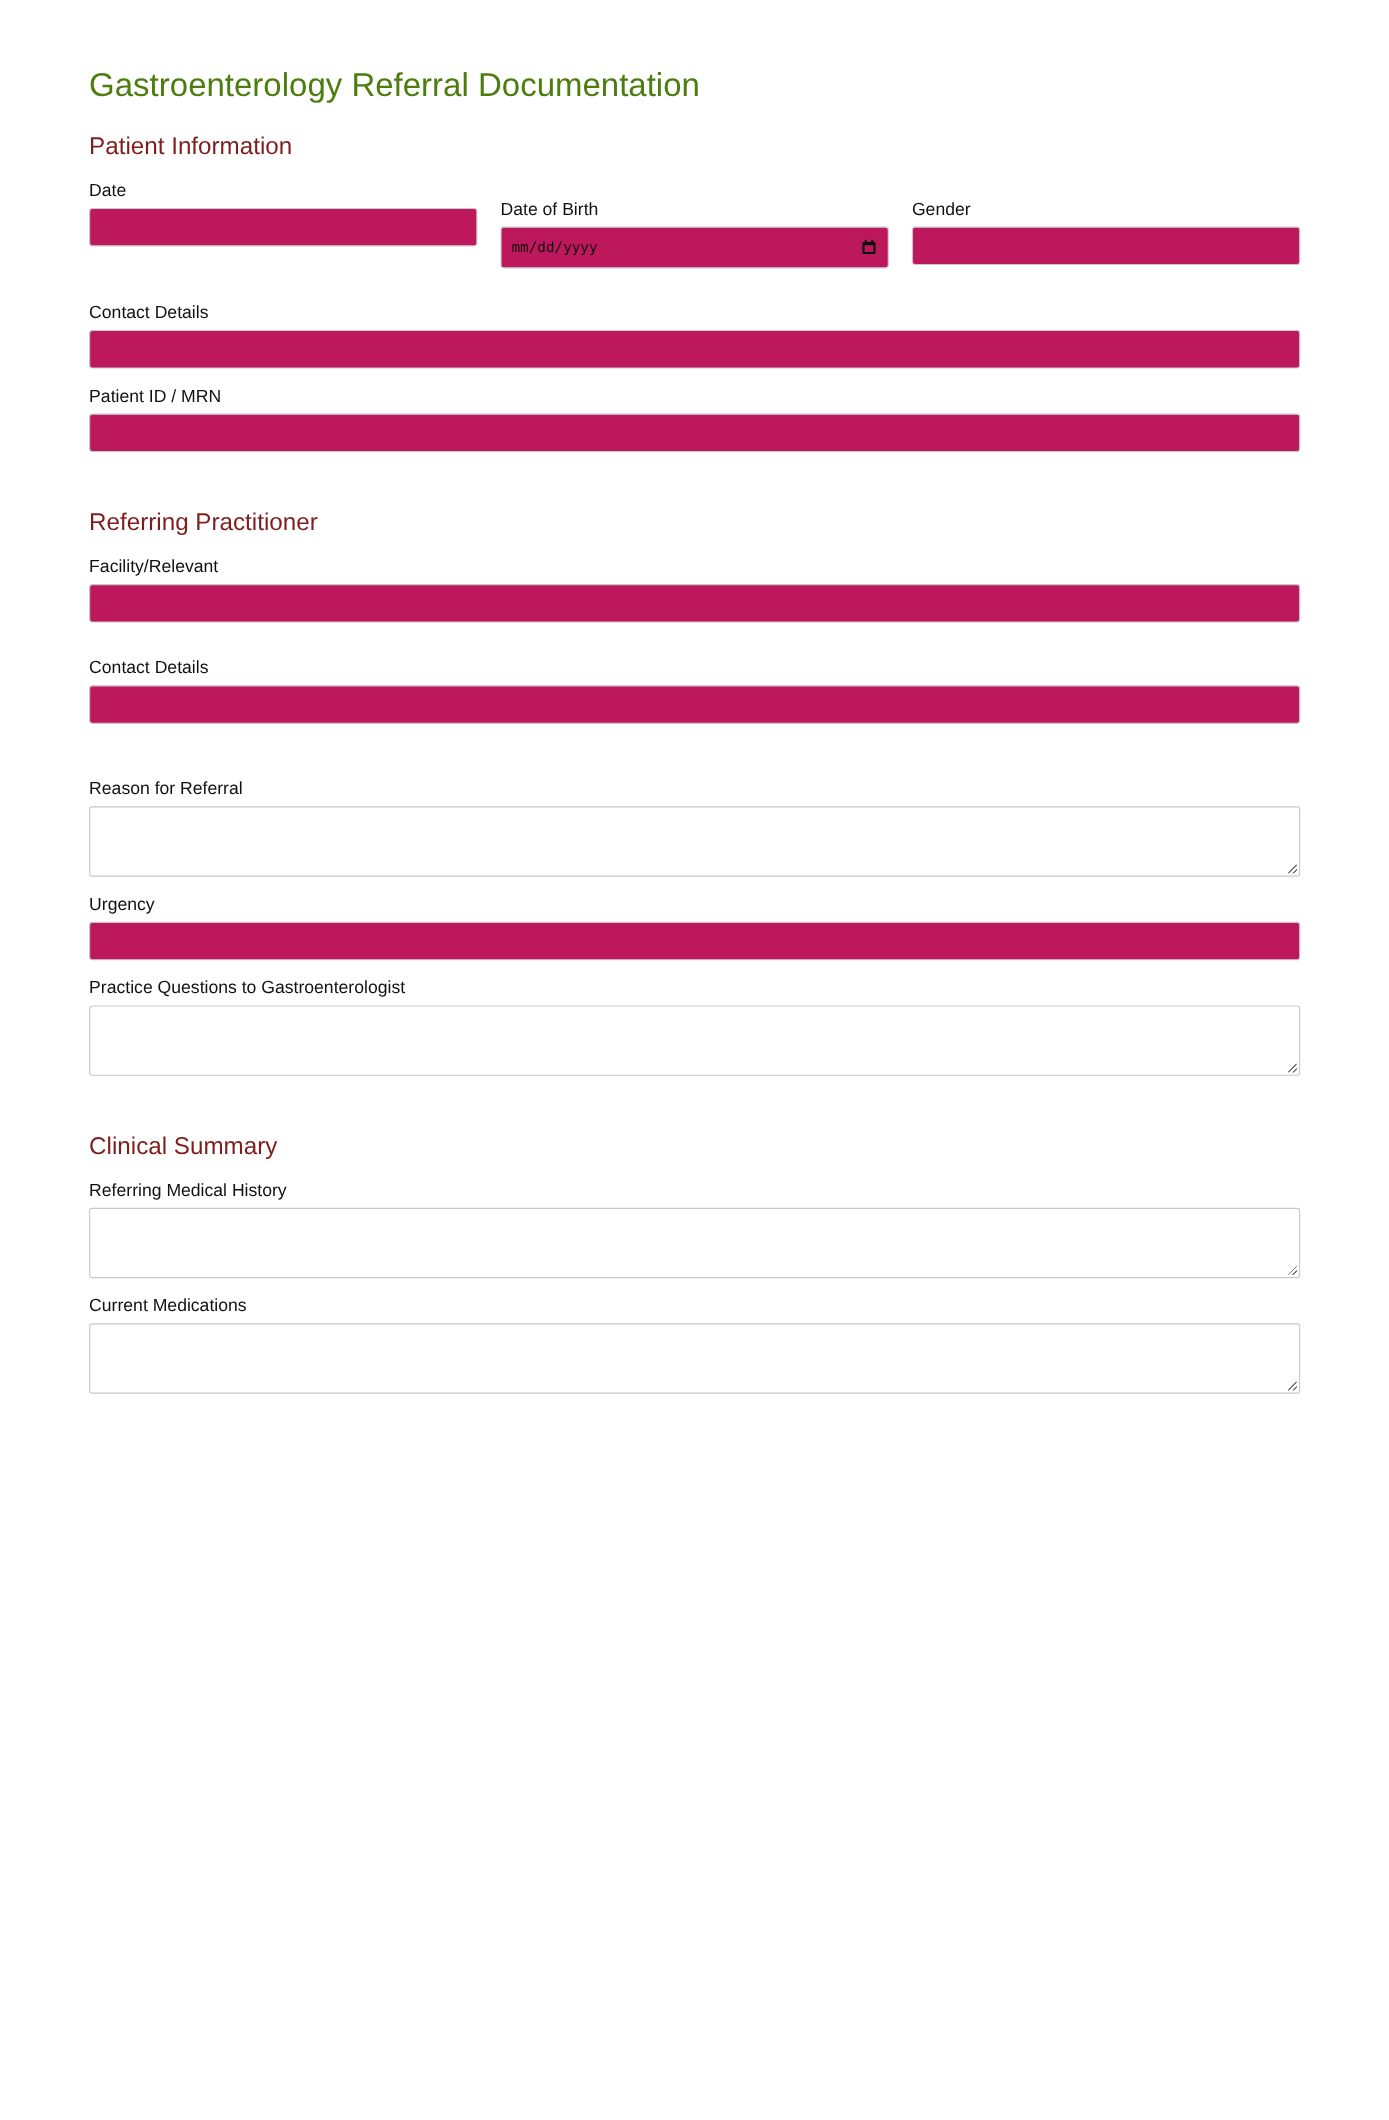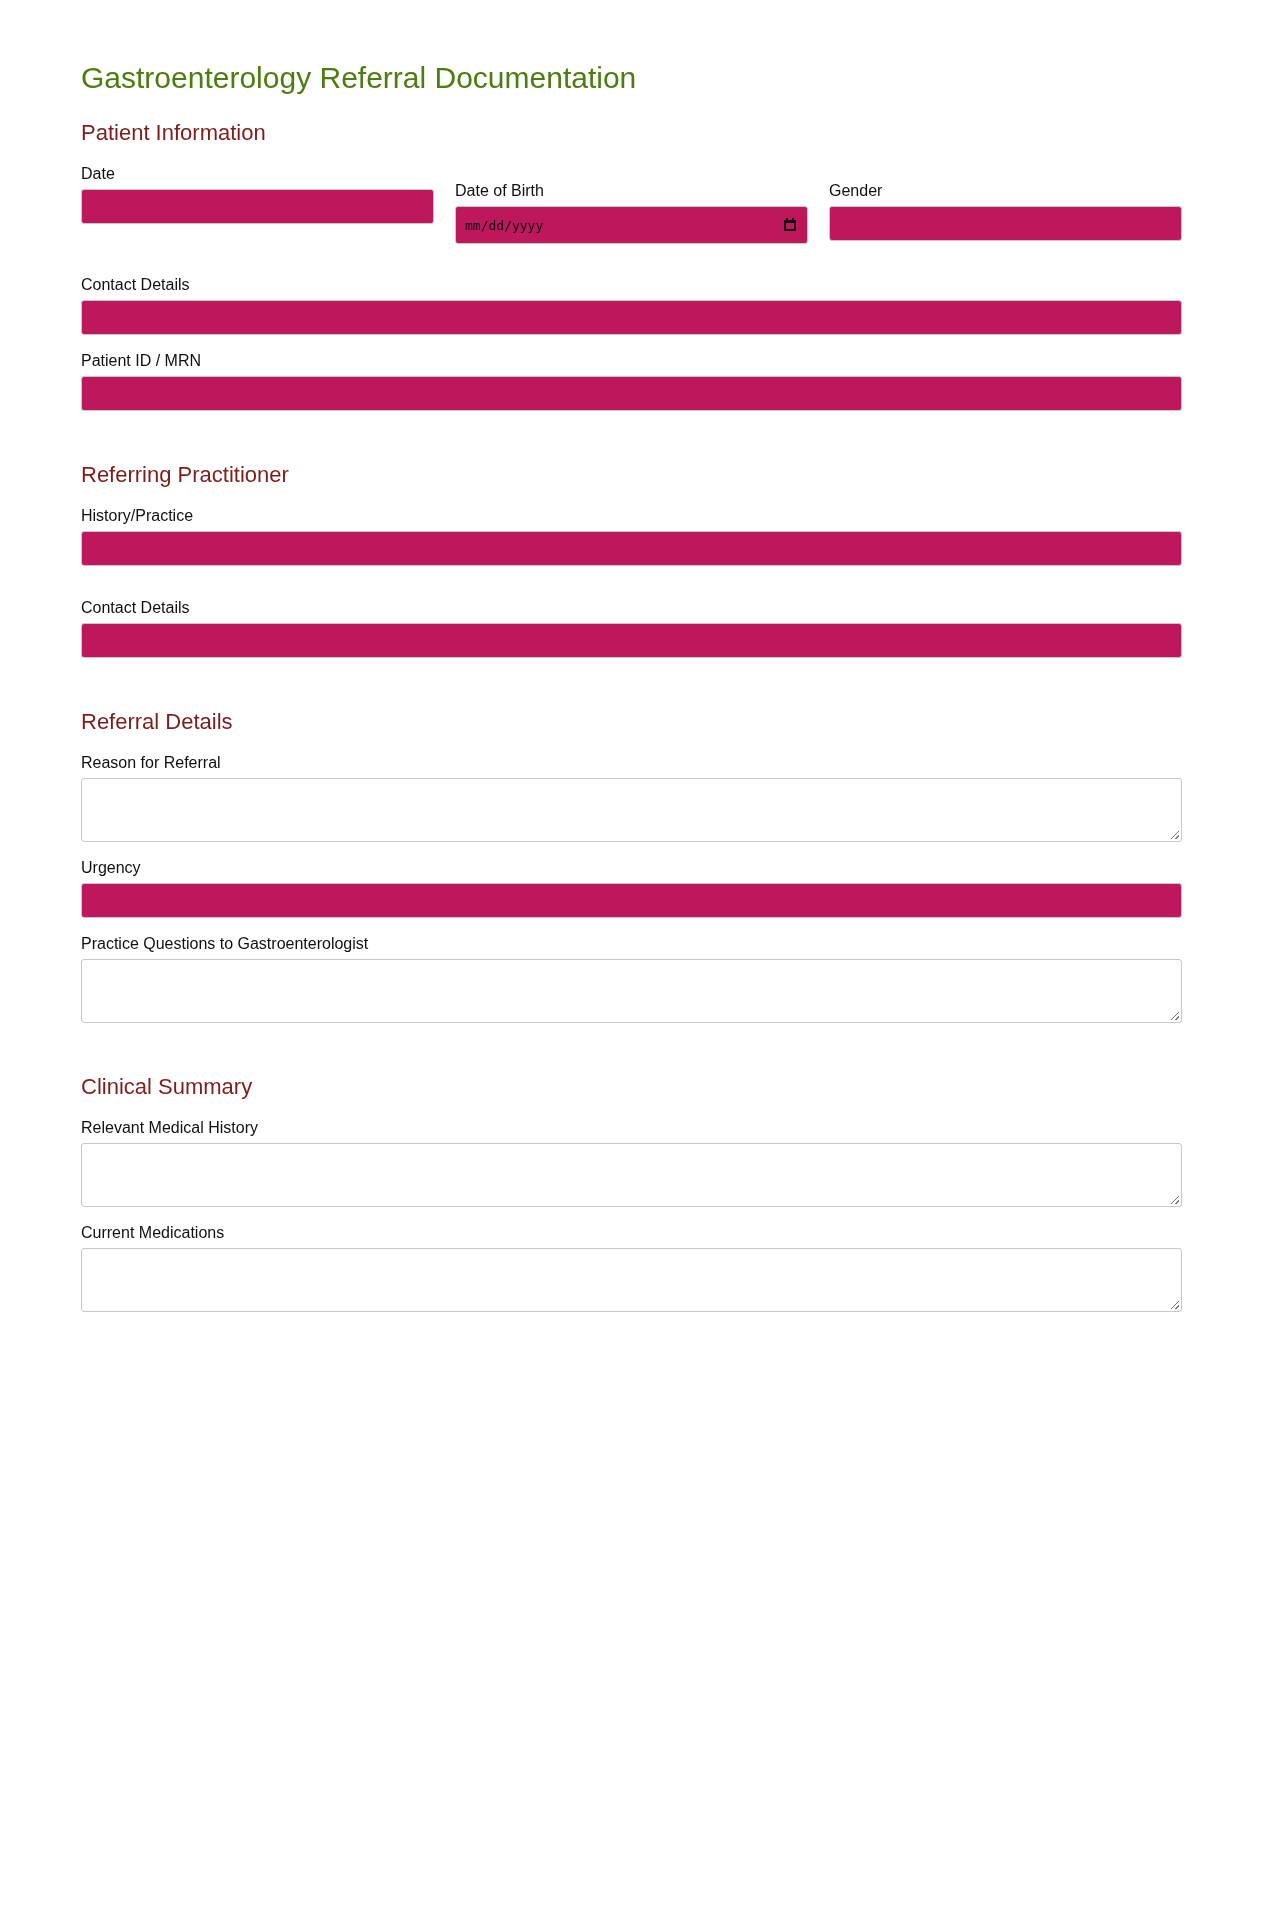--- a/index.html
+++ b/index.html
@@ -92,33 +92,32 @@
         <div class="input"></div>
       </div>
     </div>
   </div>
 
   <div class="section">
     <h2>Referring Practitioner</h2>
     <div class="sec-body">
       <div class="row">
         <div class="field">
-          <label>History/Practice</label>
+          <label>Facility/Relevant</label>
           <div class="input"></div>
         </div>
       </div>
       <div class="field" style="margin-top:33px;">
         <label>Contact Details</label>
         <div class="input"></div>
       </div>
     </div>
   </div>
 
   <div class="section">
-    <h2>Referral Details</h2>
     <div class="sec-body">
       <div class="field">
         <label>Reason for Referral</label>
         <div class="textarea">
             <span class="grip"></span>
           </div>
       </div>
       <div class="field">
         <label>Urgency</label>
         <div class="input"></div>
@@ -129,21 +128,21 @@
             <span class="grip"></span>
           </div>
       </div>
     </div>
   </div>
 
   <div class="section">
     <h2>Clinical Summary</h2>
     <div class="sec-body">
       <div class="field">
-        <label>Relevant Medical History</label>
+        <label>Referring Medical History</label>
         <div class="textarea">
             <span class="grip"></span>
           </div>
       </div>
       <div class="field">
         <label>Current Medications</label>
         <div class="textarea">
             <span class="grip"></span>
           </div>
       </div>

